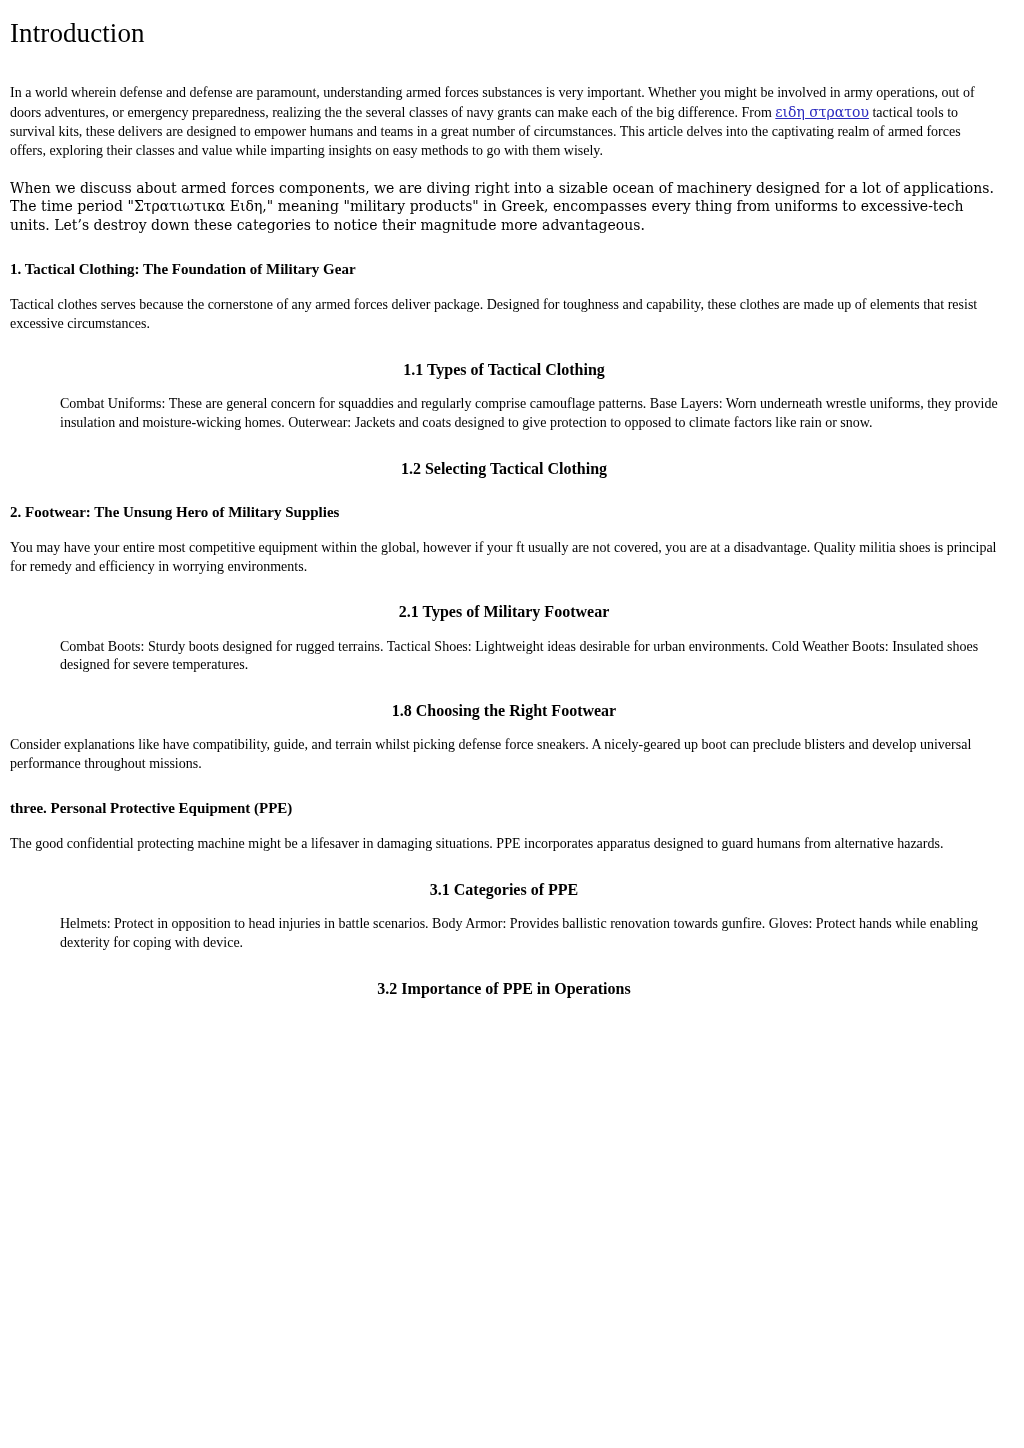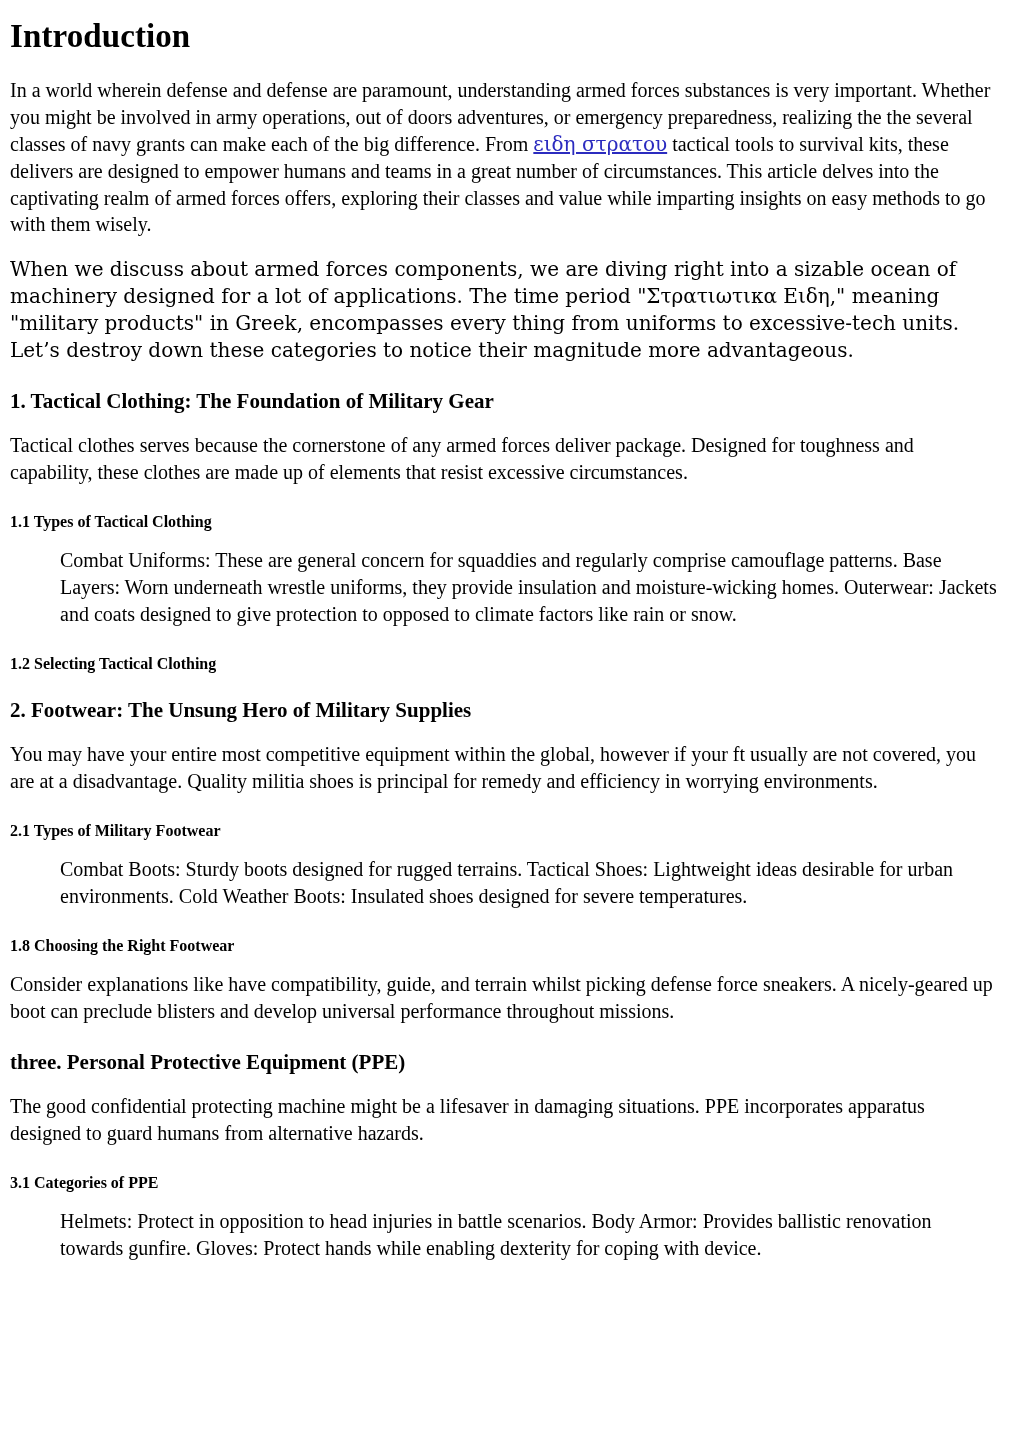--- a/index.html
+++ b/index.html
@@ -12,46 +12,47 @@
     min-height: 1448px;
     font-family: "Liberation Serif", "DejaVu Serif", serif;
     color: #000000;
   }
   .page {
     width: 1024px;
     box-sizing: border-box;
     padding: 10px 26px 0 10px;
   }
   h1.doc-h1 {
-    font-size: 33px;
+    font-size: 27px;
     line-height: 1.12;
-    margin: 8px 0 22px 0;
-    font-weight: bold;
+    margin: 8px 0 36px 0;
+    font-weight: normal;
     letter-spacing: 0.1px;
   }
   h2.doc-h2 {
     font-size: 25px;
     line-height: 1.15;
     margin: 34px 0 20px 0;
     font-weight: bold;
   }
   h3.doc-h3 {
-    font-size: 21px;
+    font-size: 15px;
     line-height: 1.2;
     margin: 25px 0 18px 0;
     font-weight: bold;
   }
   h4.doc-h4 {
     font-size: 16px;
     line-height: 1.2;
     margin: 26px 0 16px 0;
     font-weight: bold;
+    text-align: center;
   }
   p.doc-p {
-    font-size: 20px;
+    font-size: 14px;
     line-height: 1.345;
     margin: 0 0 18px 0;
     text-align: left;
   }
   p.doc-indent {
     margin-left: 50px;
     margin-bottom: 18px;
   }
   a.doc-link {
     color: #2b2bbf;
@@ -87,14 +88,15 @@
 
   <h4 class="doc-h4">1.8 Choosing the Right Footwear</h4>
   <p class="doc-p">Consider explanations like have compatibility, guide, and terrain whilst picking defense force sneakers. A nicely-geared up boot can preclude blisters and develop universal performance throughout missions.</p>
 
   <h3 class="doc-h3">three. Personal Protective Equipment (PPE)</h3>
   <p class="doc-p">The good confidential protecting machine might be a lifesaver in damaging situations. PPE incorporates apparatus designed to guard humans from alternative hazards.</p>
 
   <h4 class="doc-h4">3.1 Categories of PPE</h4>
   <p class="doc-p doc-indent">Helmets: Protect in opposition to head injuries in battle scenarios. Body Armor: Provides ballistic renovation towards gunfire. Gloves: Protect hands while enabling dexterity for coping with device.</p>
 
+  <h4 class="doc-h4">3.2 Importance of PPE in Operations</h4>
 
 </div>
 
 </body></html>

